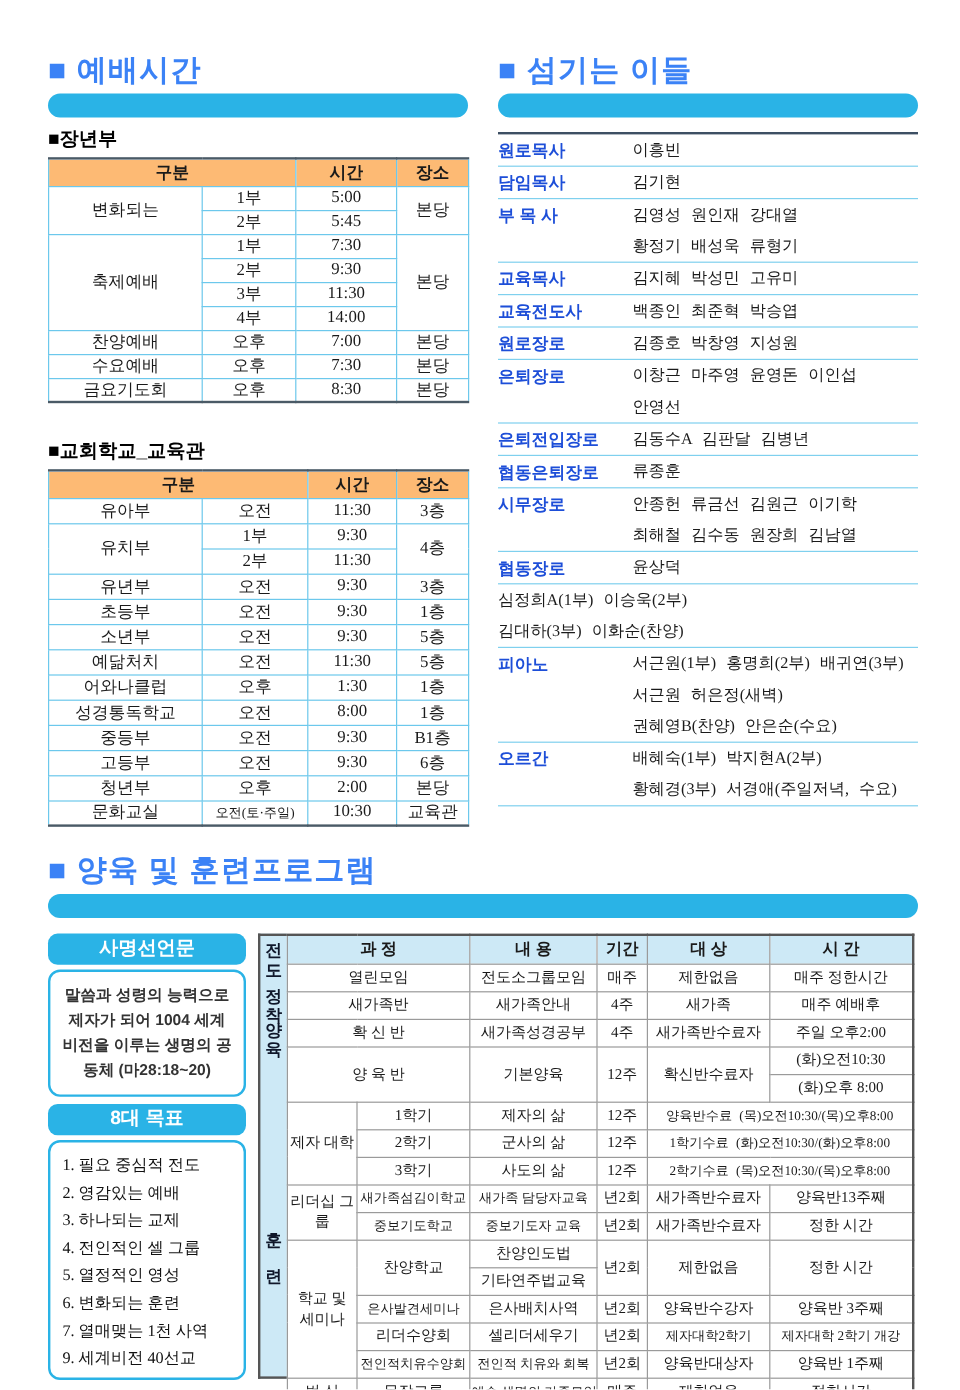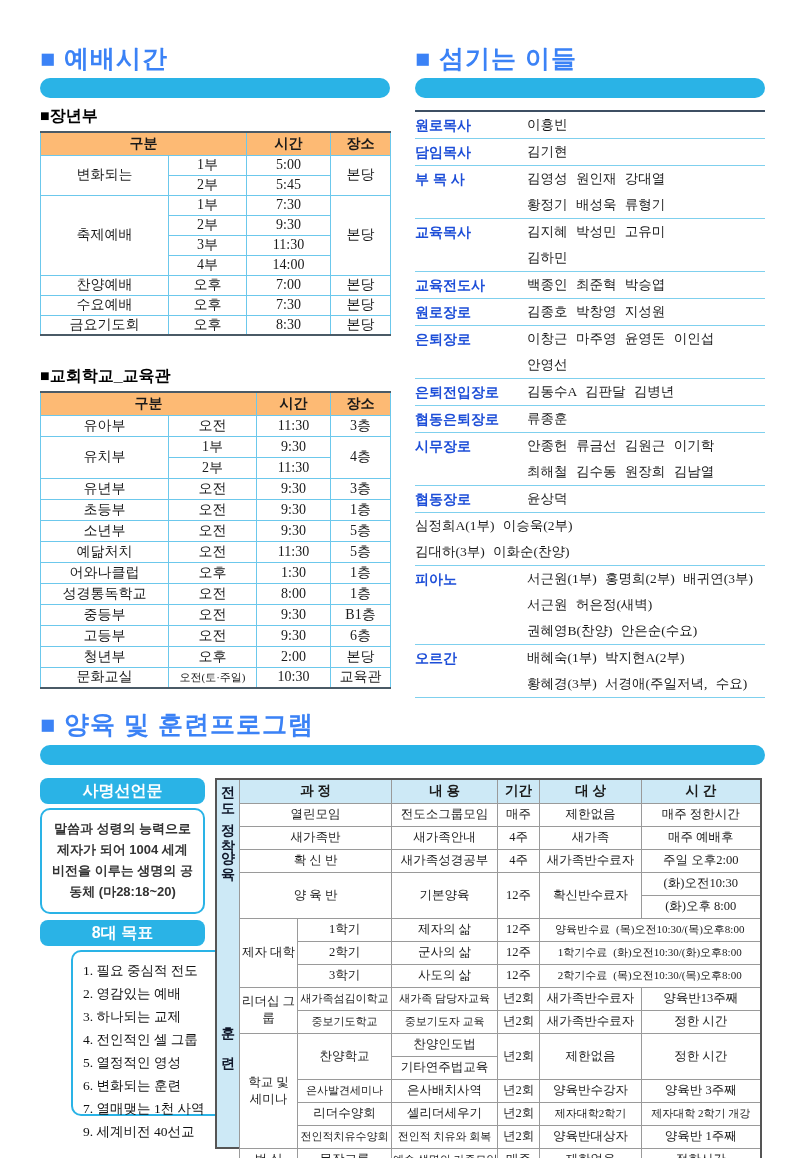--- a/index.html
+++ b/index.html
@@ -17,21 +17,21 @@
   .slist{position:absolute;left:415px;top:110px;width:350px;border-top:2px solid #3d4f63;}
   .srow{display:flex;border-bottom:1px solid #7fd0ee;}
   .srole{width:112px;font-weight:bold;font-size:14px;line-height:26px;color:#1d4ed8;white-space:nowrap;}
   .sval{flex:1;font-family:"Liberation Serif",serif;font-size:13.5px;color:#1a1a1a;word-spacing:5px;}
   .sval div{line-height:26px;white-space:nowrap;}
   
   .sidebox-h{position:absolute;left:40px;width:165px;height:26px;background:#2ab3e6;border-radius:8px;color:#fff;font-weight:bold;font-size:16px;text-align:center;line-height:26px;}
   .sidebox-b{position:absolute;left:40px;width:165px;border:2px solid #2ab3e6;border-radius:10px;background:#fff;box-sizing:border-box;}
   .mission-b{top:808px;height:106px;padding-top:8px;}
   .mission-b div{text-align:center;font-size:13px;font-weight:bold;color:#333;line-height:21px;white-space:nowrap;}
-  .goals-b{top:950px;height:166px;padding:7px 0 0 10px;margin-left:31px;}
+  .goals-b{top:950px;height:200px;padding:7px 0 0 10px;}
   .goals-b div{font-family:"Liberation Serif",serif;font-size:13.5px;color:#111;line-height:23px;white-space:nowrap;}
   
   .strip{position:absolute;left:215px;top:778px;width:24px;height:371px;background:#cde9f6;border:2px solid #555;border-right:none;box-sizing:border-box;}
   .phase{position:absolute;left:0;width:100%;text-align:center;font-weight:bold;font-size:14px;color:#0f172a;word-break:break-all;line-height:16px;padding:0 3px;box-sizing:border-box;}
   .ph4{line-height:30px;}
   .ttbl{left:239px;top:778px;width:521px;border:2px solid #555;border-left:1px solid #9a9a9a;}
   .ttbl td{border:1px solid #9a9a9a;text-align:center;vertical-align:middle;font-family:"Liberation Serif",serif;font-size:12.5px;color:#1a1a1a;padding:0 1px;overflow:hidden;white-space:nowrap;}
   .ttbl tr{height:23px;} .ttbl tr.hd{height:24px;}
   .ttbl tr.hd td{background:#cde9f6;font-family:"Liberation Sans",sans-serif;font-weight:bold;font-size:13.5px;}
   .ttbl td.grp{background:#fff;}
@@ -222,21 +222,20 @@
       <div class="srole">부 목 사</div>
       <div class="sval">
         <div>김영성 원인재 강대열</div>
         <div>황정기 배성욱 류형기</div>
       </div>
     </div>
     <div class="srow">
       <div class="srole">교육목사</div>
       <div class="sval">
         <div>김지혜 박성민 고유미</div>
-        <div>김하민</div>
       </div>
     </div>
     <div class="srow">
       <div class="srole">교육전도사</div>
       <div class="sval">
           <div>백종인 최준혁 박승엽</div>
         </div>
     </div>
     <div class="srow">
       <div class="srole">원로장로</div>

